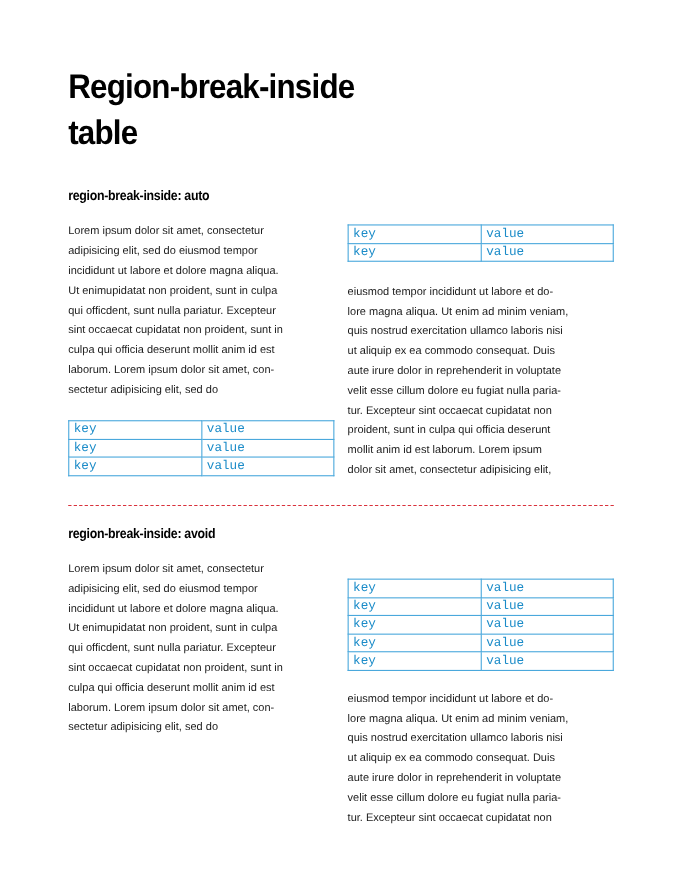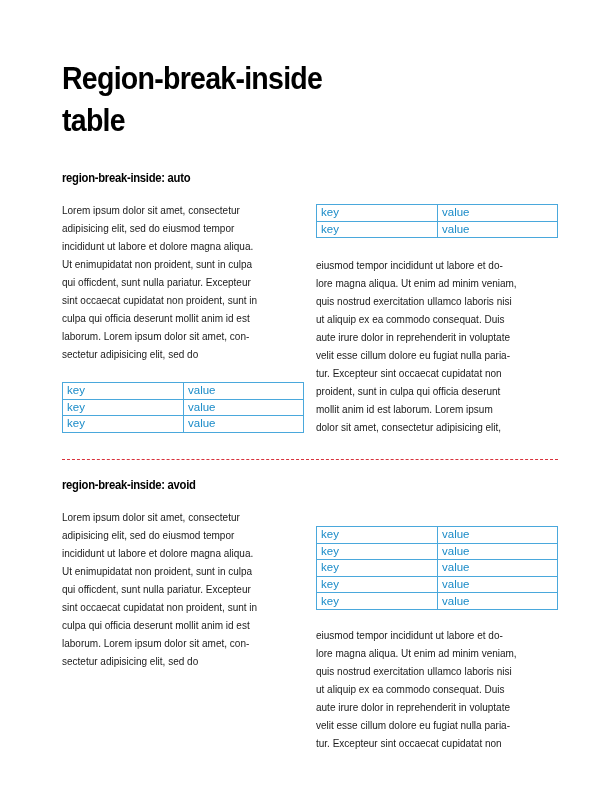--- a/index.html
+++ b/index.html
@@ -19,21 +19,21 @@
       margin: 0; color: #000;
     }
     .body-text {
       position: absolute; width: 250px;
       font-family: "Liberation Sans", sans-serif; font-size: 10px;
       line-height: 18px; color: #1a1a1a; margin: 0;
       white-space: pre-line;
     }
     table.kv {
       position: absolute; border-collapse: collapse;
-      font-family: Liberation Sans, sans-serif; font-size: 11.5px; color: #1a8bc8;
+      font-family: Liberation Mono, monospace; font-size: 11.5px; color: #1a8bc8;
     }
     table.kv td {
       border: 1px solid #4aa8dc; padding: 0 4px; height: 15.6px; line-height: 15px;
       vertical-align: middle;
     }
     table.kv { border: 1.5px solid #4aa8dc; }
     .divider {
       position: absolute; left: 62px; top: 459px; width: 496px; height: 0;
       border-top: 1px dashed #d9323c;
     }

